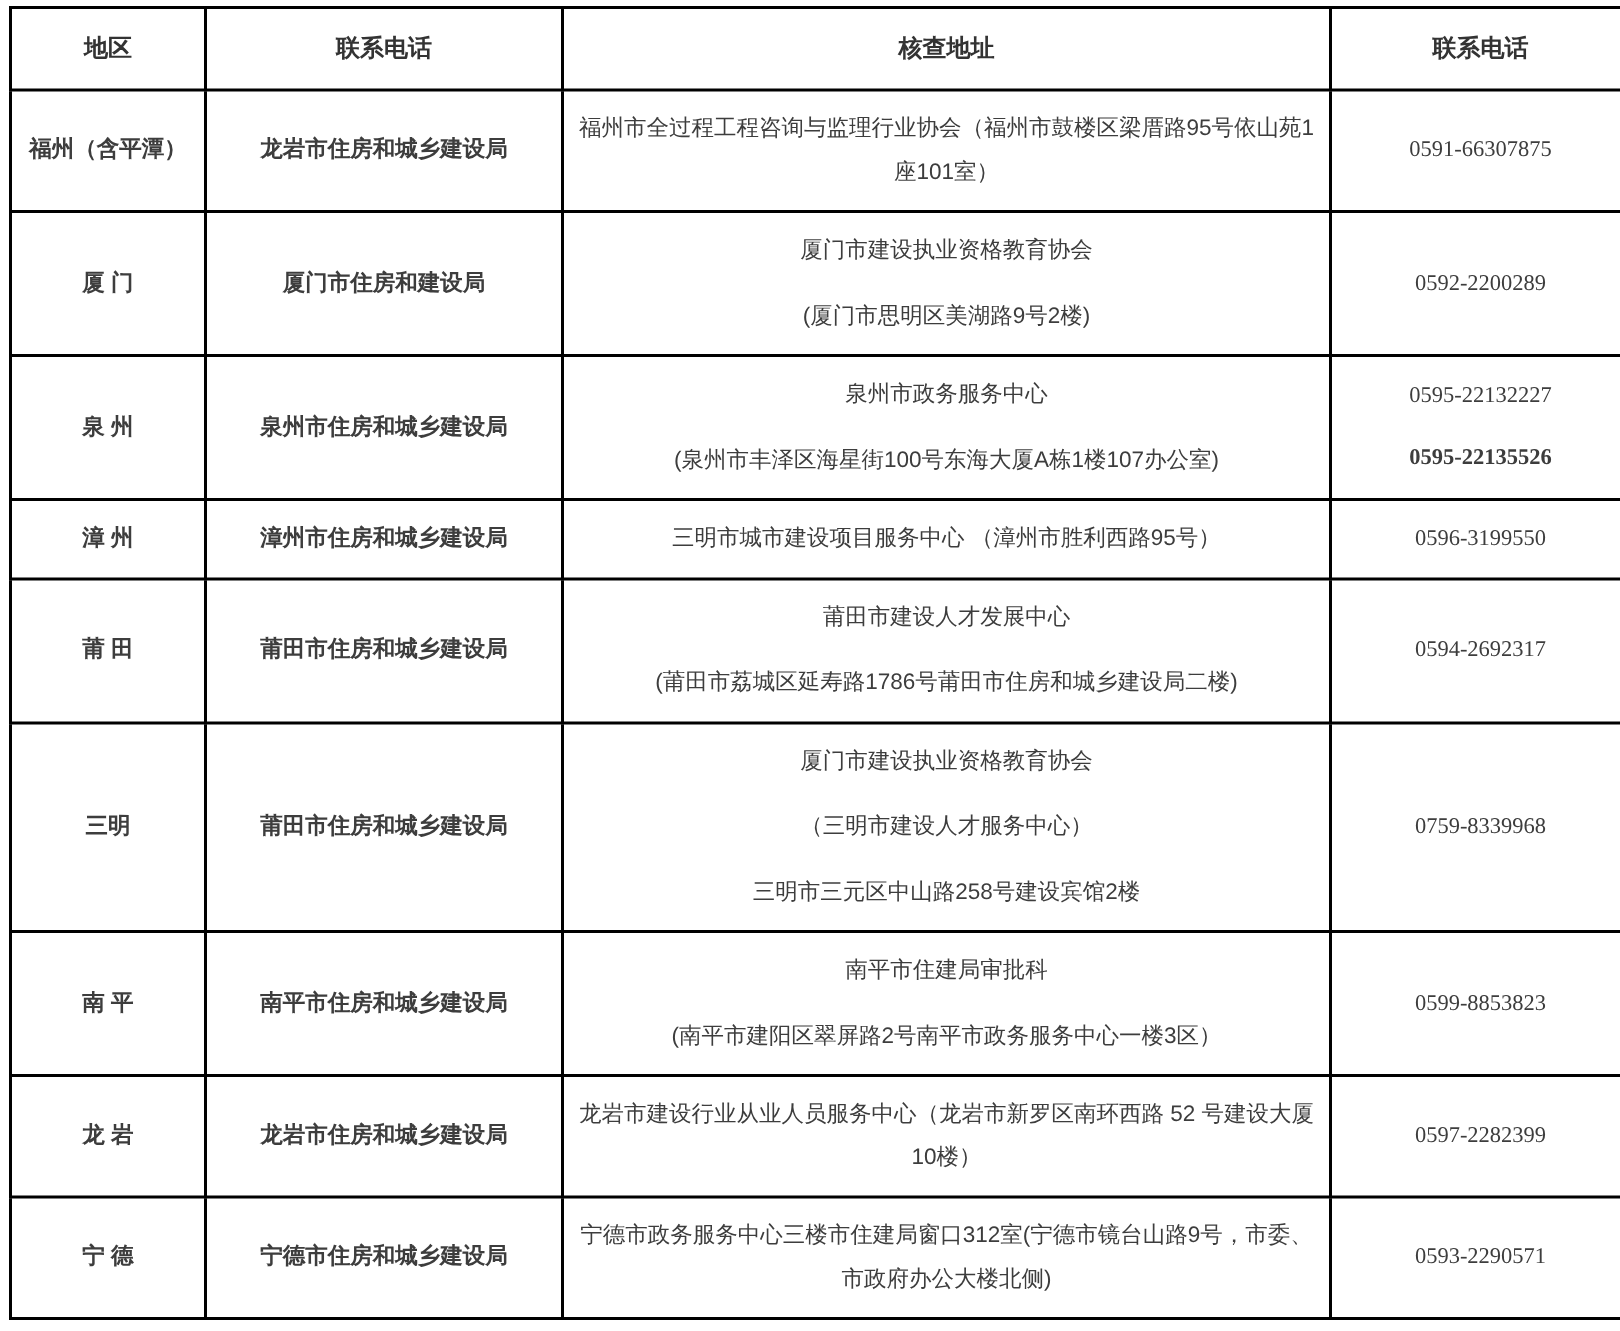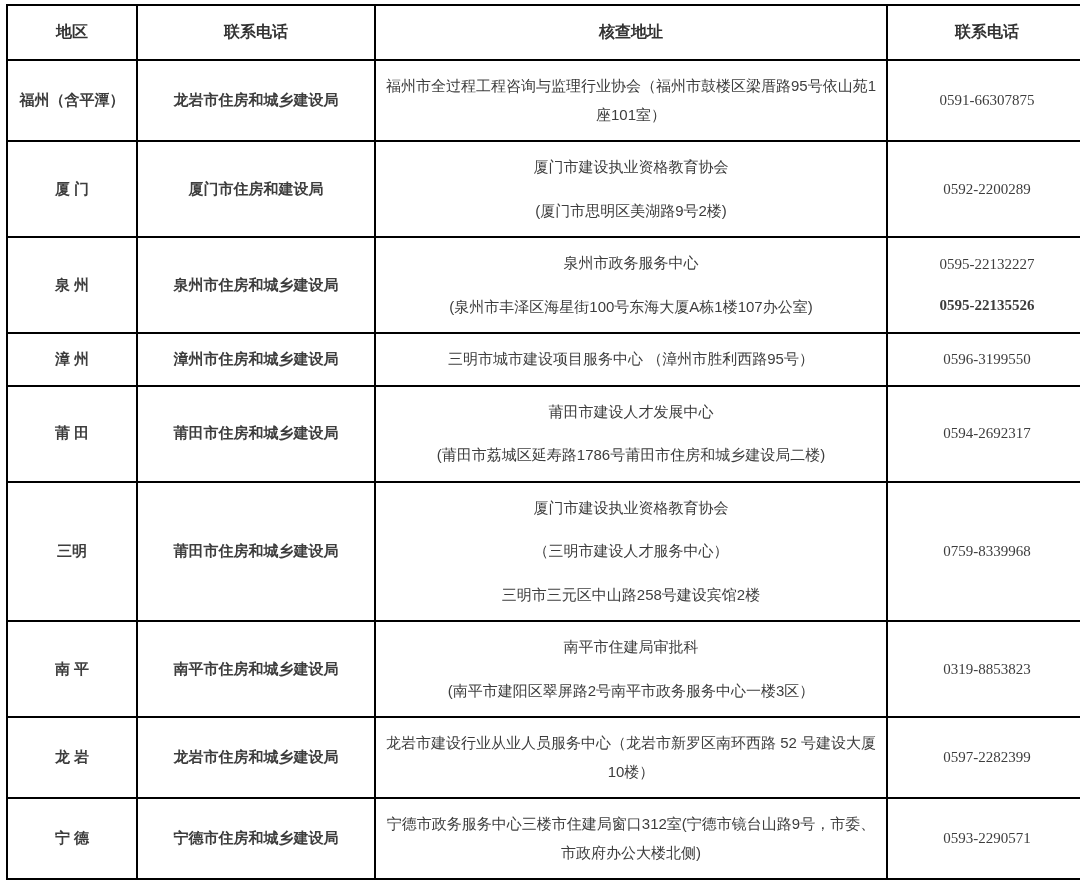--- a/index.html
+++ b/index.html
@@ -155,21 +155,21 @@
           </td>
         </tr>
         <tr>
           <td class="cell-region">南 平</td>
           <td class="cell-unit">南平市住房和城乡建设局</td>
           <td class="cell-address">
             <div class="addr-line">南平市住建局审批科</div>
             <div class="addr-line">(南平市建阳区翠屏路2号南平市政务服务中心一楼3区）</div>
           </td>
           <td class="cell-phone">
-            <div class="phone-line">0319-8853823</div>
+            <div class="phone-line">0599-8853823</div>
           </td>
         </tr>
         <tr>
           <td class="cell-region">龙 岩</td>
           <td class="cell-unit">龙岩市住房和城乡建设局</td>
           <td class="cell-address">
             <div class="addr-line">龙岩市建设行业从业人员服务中心（龙岩市新罗区南环西路 52 号建设大厦10楼）</div>
           </td>
           <td class="cell-phone">
             <div class="phone-line">0597-2282399</div>

